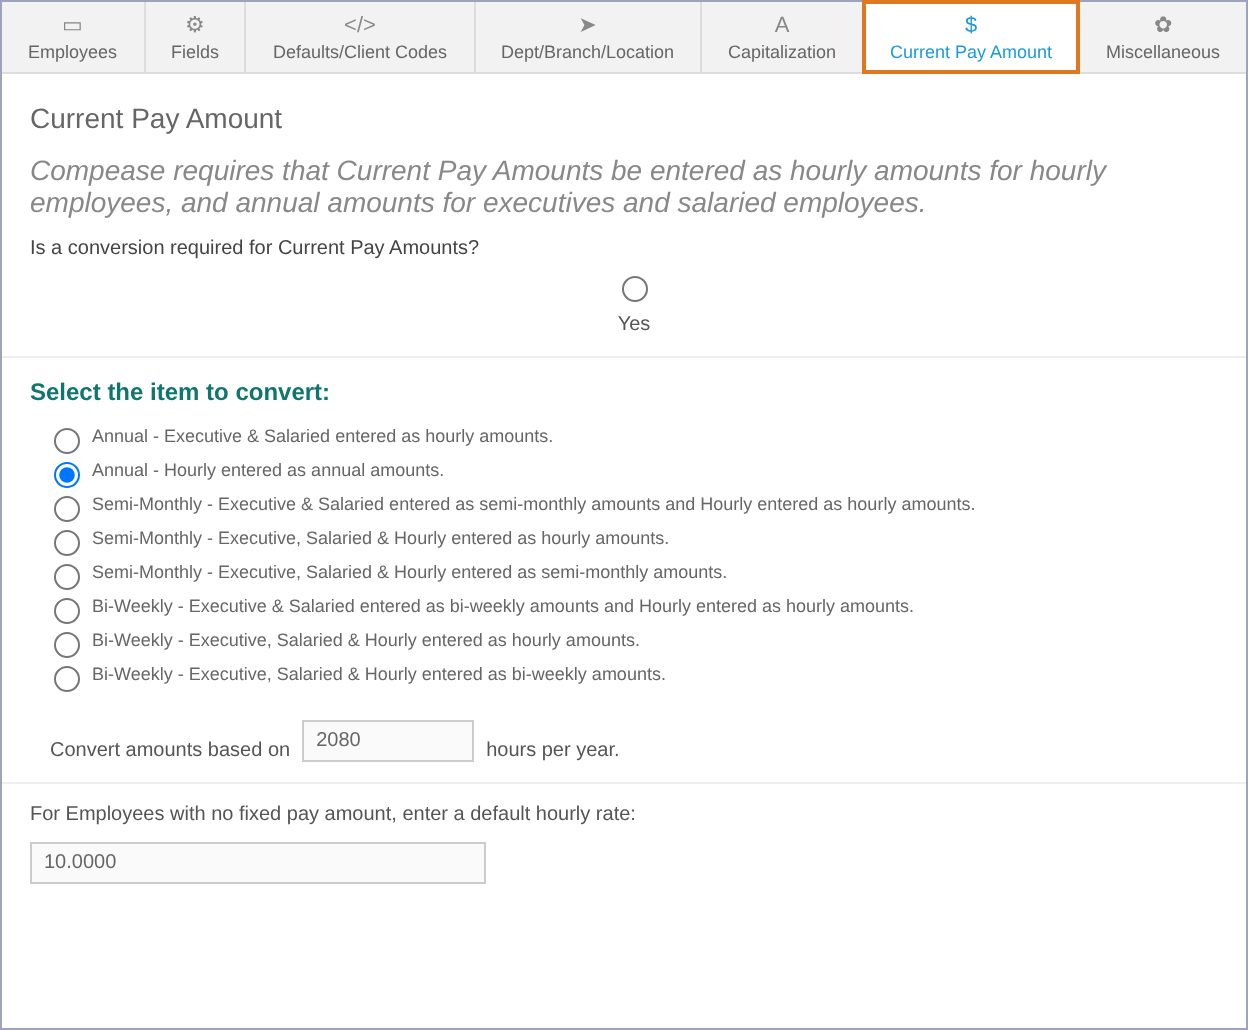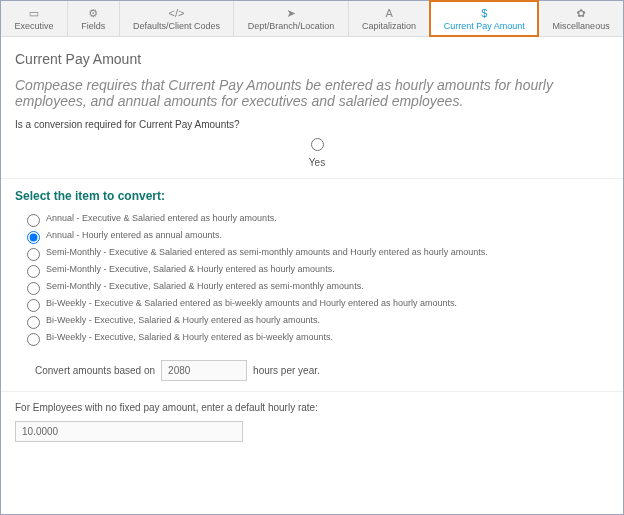--- a/index.html
+++ b/index.html
@@ -98,23 +98,23 @@
   .opt {
     margin: 3px 0 3px 12px;
     display: flex;
     align-items: flex-start;
     gap: 6px;
     color: #666;
     font-size: 9px;
   }
   .opt input { margin: 1px 0 0 0; }
   .convert-line {
-    margin: 14px 0 4px 20px;
-    display: flex;
-    align-items: center;
+    margin: 14px 0 4px 10px;
+    display: flex;
+    align-items: flex-end;
     gap: 6px;
     color: #555;
     font-size: 10px;
   }
   .text-input {
     border: 1px solid #ccc;
     background: #fafafa;
     padding: 4px 6px;
     font-size: 10px;
     color: #666;
@@ -128,21 +128,21 @@
   }
 </style>
 </head>
 <body>
 
 <div class="app">
 
   <div class="tabs">
     <div class="tab">
       <span class="t-icon">▭</span>
-      <span>Executive</span>
+      <span>Employees</span>
     </div>
     <div class="tab">
       <span class="t-icon">⚙</span>
       <span>Fields</span>
     </div>
     <div class="tab">
       <span class="t-icon">&lt;/&gt;</span>
       <span>Defaults/Client Codes</span>
     </div>
     <div class="tab">

